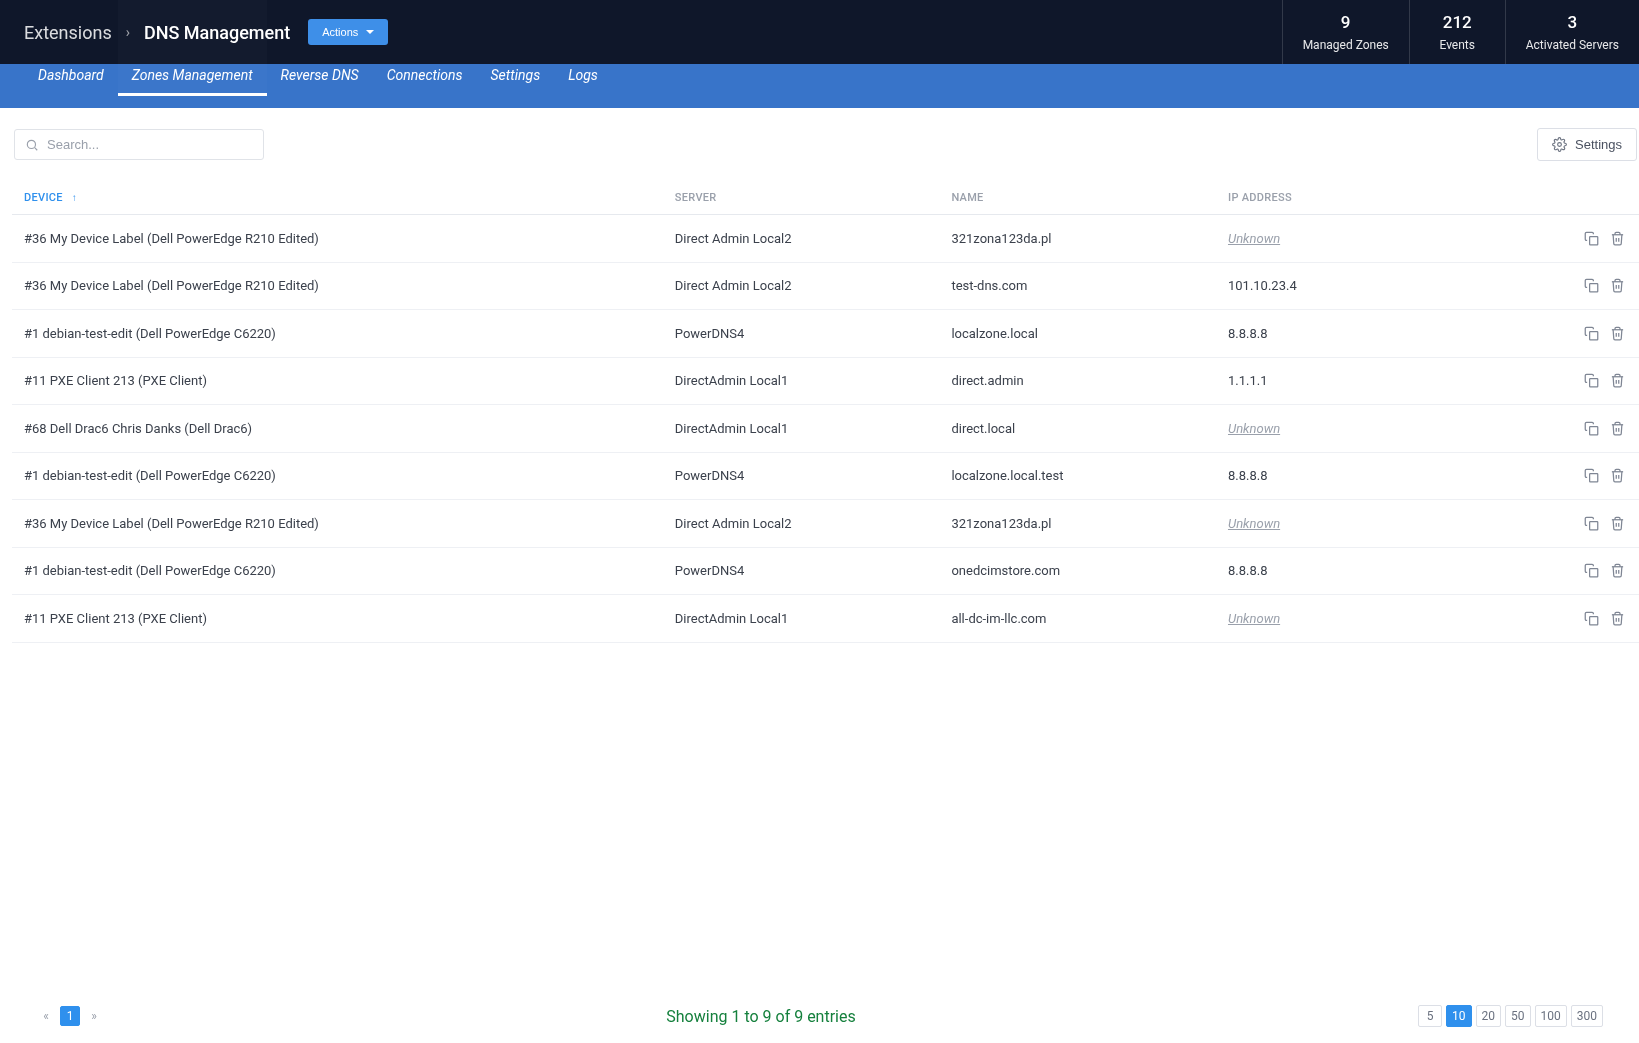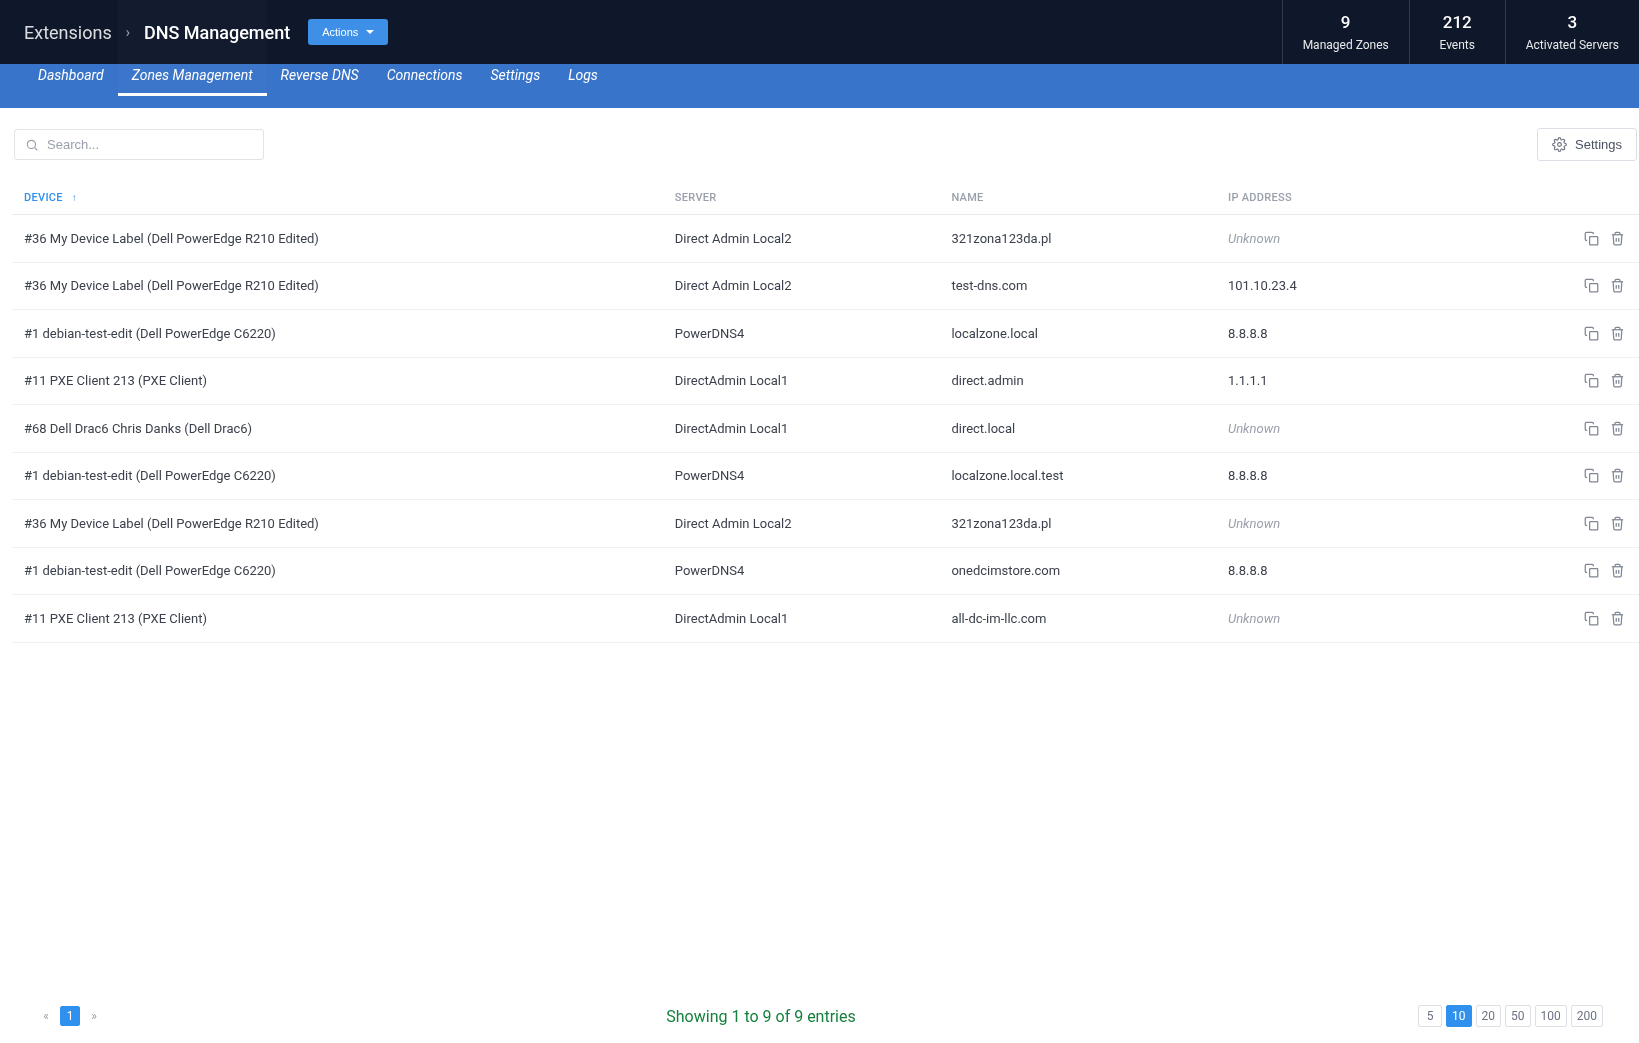--- a/index.html
+++ b/index.html
@@ -152,21 +152,21 @@
       border-bottom: 1px solid #eef0f4;
       font-size: 13px;
       color: #3b414c;
       vertical-align: middle;
     }
     .col-device { width: 40%; }
     .col-server { width: 17%; }
     .col-name { width: 17%; color: #2e3440; }
     .col-ip { width: 17%; }
     .col-actions { width: 9%; text-align: right; white-space: nowrap;}
-    .ip-unknown { color: #9aa0ab; font-style: italic; }
+    .ip-unknown { color: #9aa0ab; font-style: italic; text-decoration: underline; }
     .row-action-btn {
       display: inline-flex;
       align-items: center;
       justify-content: center;
       width: 20px; height: 20px;
       margin-left: 6px;
       color: #7f8694;
       cursor: pointer;
     }
     .footer {
@@ -461,15 +461,15 @@
     <span class="page-btn number active">1</span>
     <span class="page-btn nav">»</span>
   </div>
   <div class="footer-center">Showing 1 to 9 of 9 entries</div>
   <div class="pager-group" id="page-sizes">
       <span class="size-btn">5</span>
       <span class="size-btn active">10</span>
       <span class="size-btn">20</span>
       <span class="size-btn">50</span>
       <span class="size-btn">100</span>
-      <span class="size-btn">200</span>
+      <span class="size-btn">300</span>
     </div>
 </div>
 
 </body></html>

